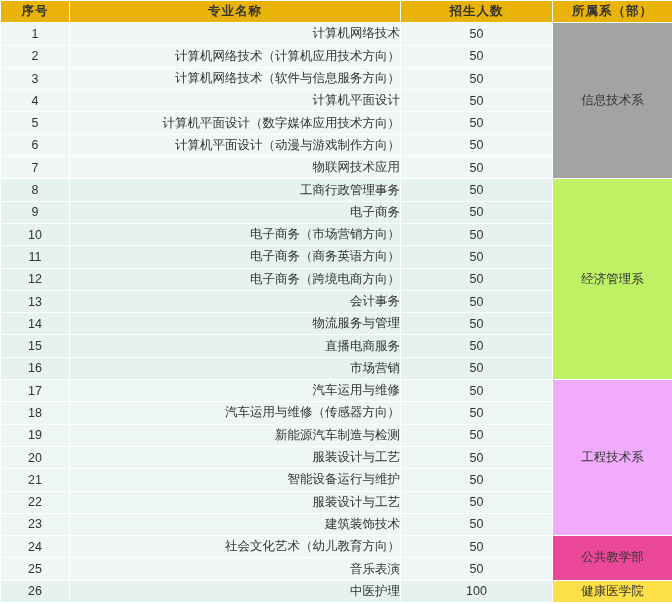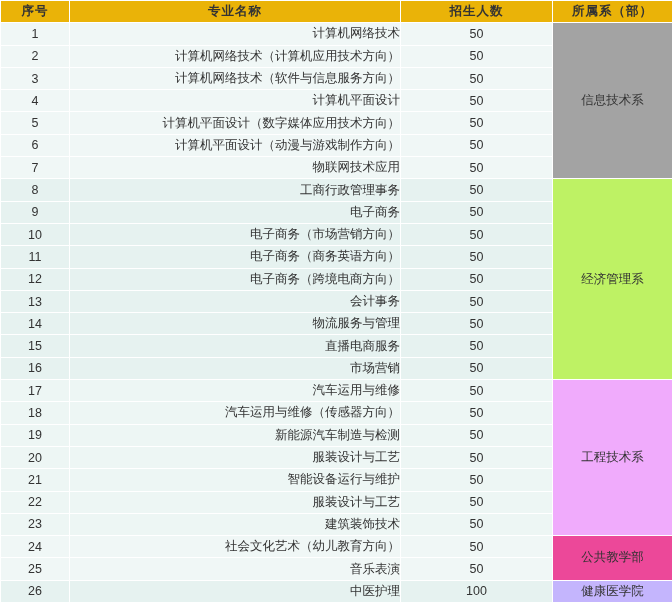--- a/index.html
+++ b/index.html
@@ -70,21 +70,21 @@
   tbody tr.grp-b td.idx,
   tbody tr.grp-b td.nm,
   tbody tr.grp-b td.qt { background: #e6f2f0; }
   tbody tr.grp-c td.idx,
   tbody tr.grp-c td.nm,
   tbody tr.grp-c td.qt { background: #edf6f4; }
   td.dp.dep-0 { background: #a3a3a3; }
   td.dp.dep-1 { background: #bef264; }
   td.dp.dep-2 { background: #f0abfc; }
   td.dp.dep-3 { background: #ec4899; }
-  td.dp.dep-4 { background: #c4b5fd; }
+  td.dp.dep-4 { background: #fde047; }
 </style>
 </head>
 <body>
 
 <table class="major-table">
   <colgroup>
     <col class="c-index">
     <col class="c-name">
     <col class="c-quota">
     <col class="c-dept">

